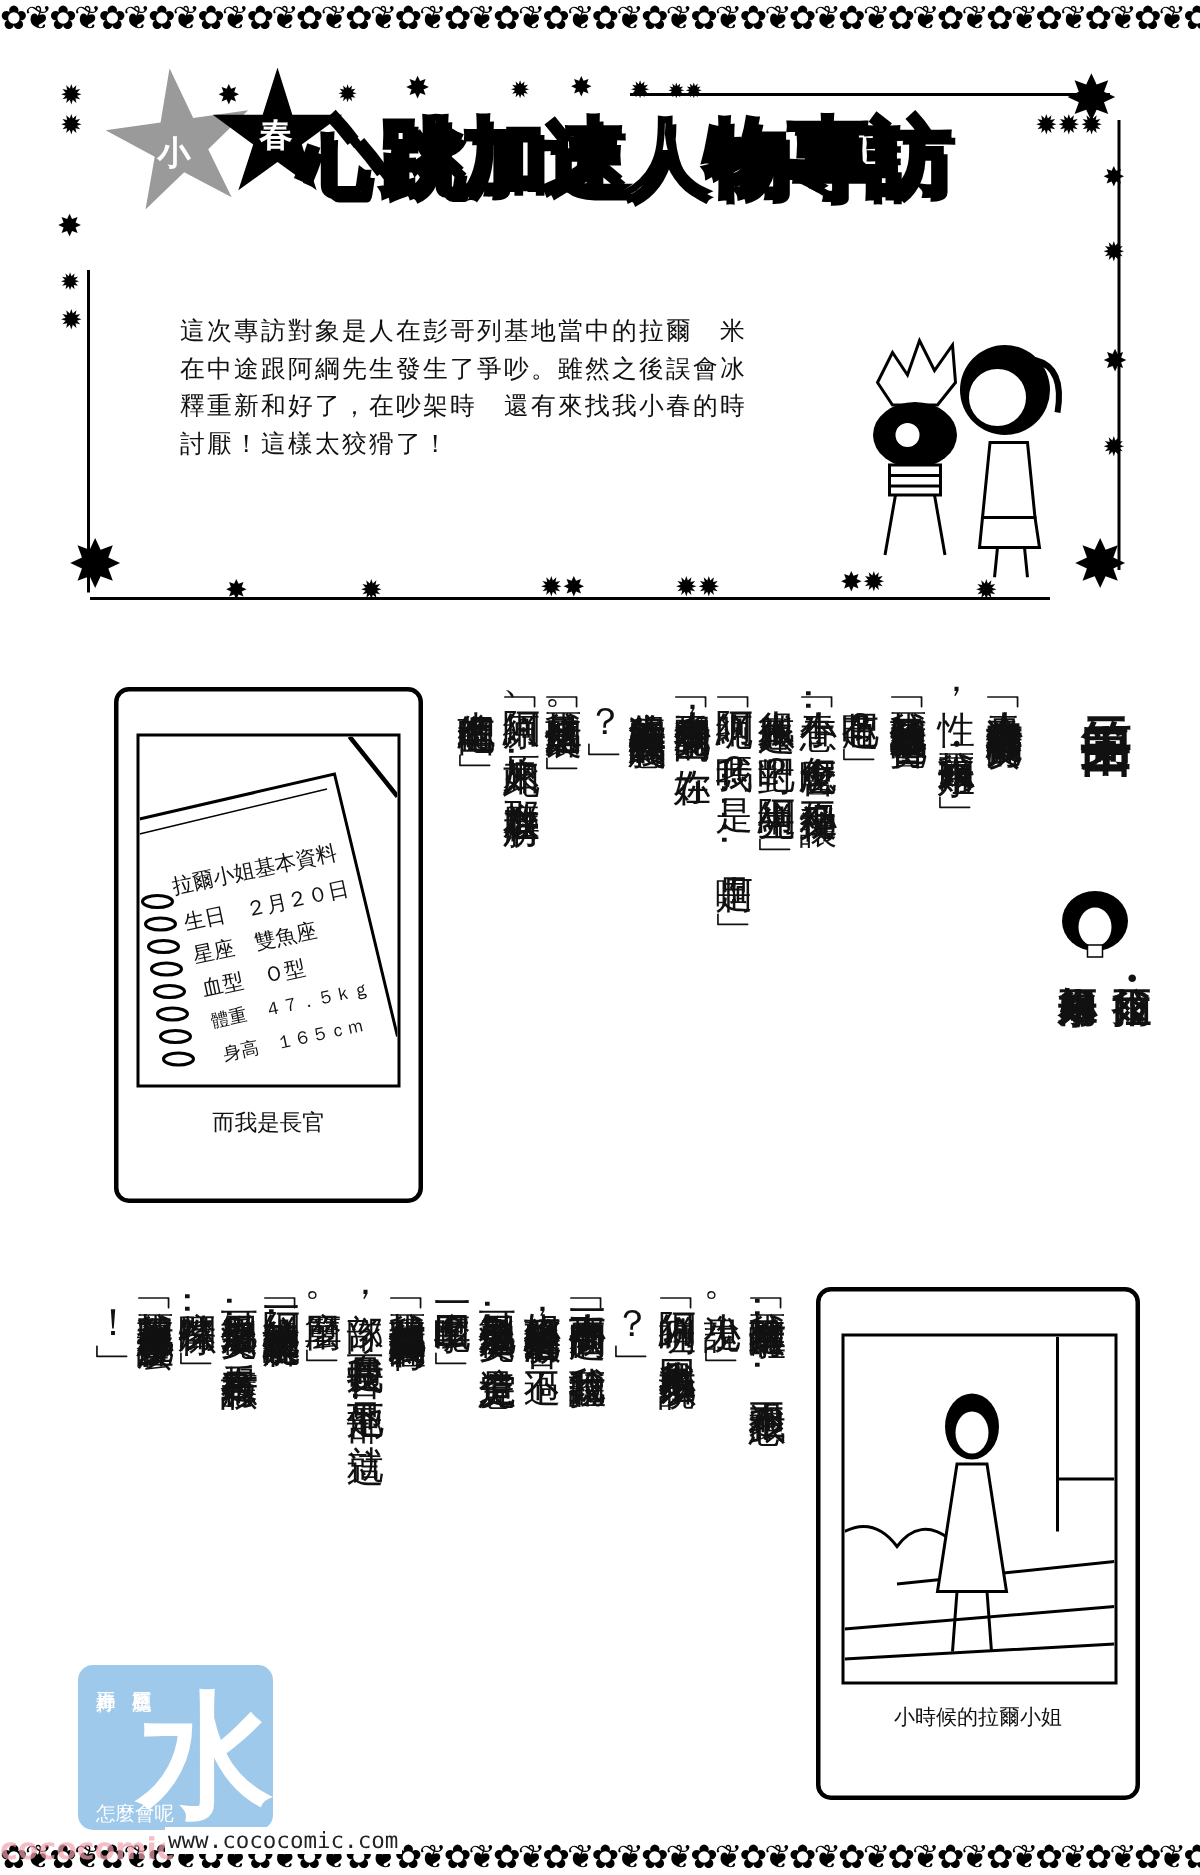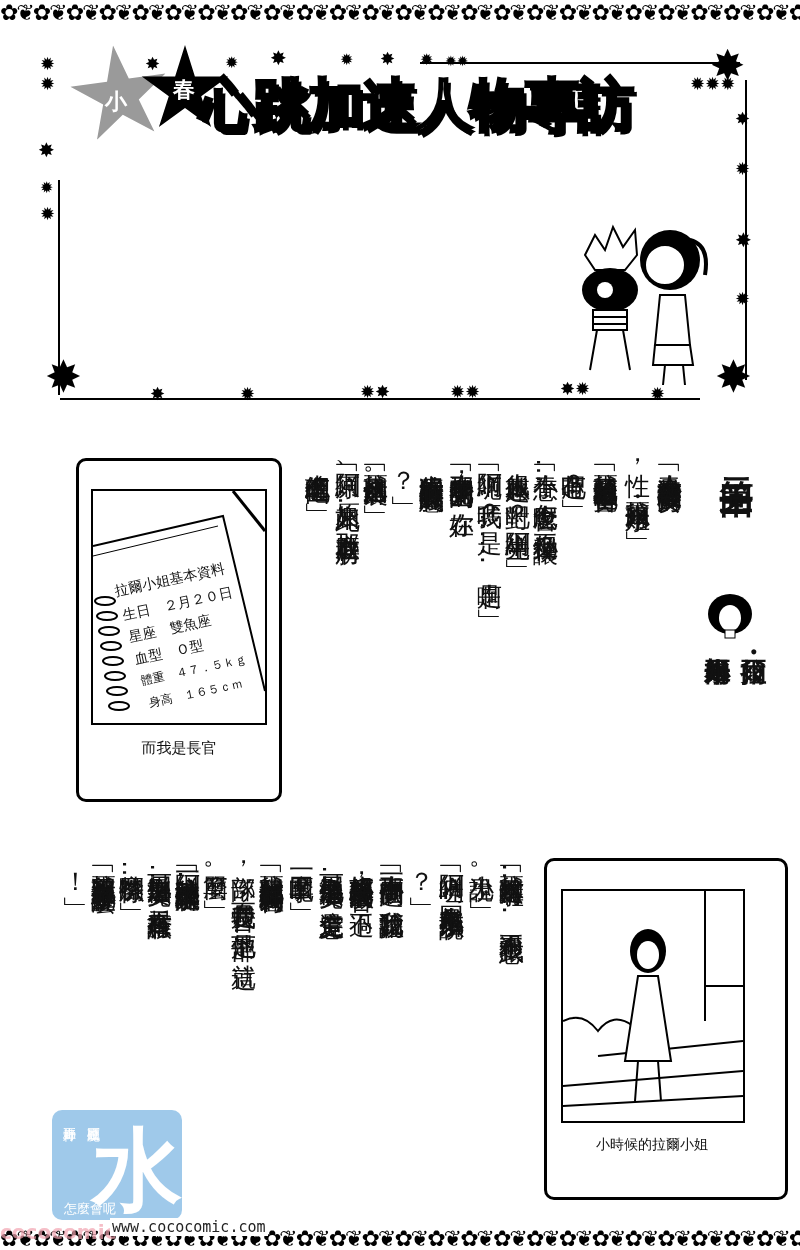--- a/index.html
+++ b/index.html
@@ -84,20 +84,24 @@
 <div class="stars">
   <div class="star-gray"></div>
   <span class="star-label" style="left:35px;top:42px;">小</span>
   <div class="star-black"></div>
   <span class="star-label" style="left:103px;top:30px;">春</span>
 </div>
 
 <div class="title">心跳加速人物專訪</div>
 
 <div class="intro">
+  <div>這次專訪對象是人在彭哥列基地當中的拉爾　米</div>
+  <div>在中途跟阿綱先生發生了爭吵。雖然之後誤會冰</div>
+  <div>釋重新和好了，在吵架時　還有來找我小春的時</div>
+  <div>討厭！這樣太狡猾了！</div>
 </div>
 
 <svg class="chibi" viewBox="0 0 170 170">
   <path d="M20 40 L30 20 L40 35 L48 12 L58 32 L70 15 L72 40 L60 55 L30 55 Z" fill="#fff" stroke="#000" stroke-width="2"></path>
   <ellipse cx="45" cy="75" rx="28" ry="22" fill="#000"></ellipse>
   <circle cx="40" cy="75" r="8" fill="#fff"></circle>
   <rect x="28" y="95" width="34" height="20" fill="#fff" stroke="#000" stroke-width="2"></rect>
   <line x1="28" y1="102" x2="62" y2="102" stroke="#000" stroke-width="2"></line>
   <line x1="28" y1="109" x2="62" y2="109" stroke="#000" stroke-width="2"></line>
   <path d="M32 115 L25 155 M58 115 L65 155" stroke="#000" stroke-width="2" fill="none"></path>
@@ -175,21 +179,21 @@
   <div class="vcol" style="left:254px;top:855px;">拉爾「我跟他都隸屬於義大利的特種</div>
   <div class="vcol" style="left:226px;top:855px;">部隊，而我是長官，他是部下…就這</div>
   <div class="vcol" style="left:198px;top:855px;">麼簡單。」</div>
   <div class="vcol" style="left:170px;top:855px;">阿綱「這一點就讓人不太能理解了…</div>
   <div class="vcol" style="left:142px;top:855px;">可樂尼洛是個嬰兒…看起來應該有什</div>
   <div class="vcol" style="left:114px;top:855px;">麼特殊關係…」</div>
   <div class="vcol" style="left:86px;top:855px;">拉爾「我不想再跟小鬼多說些什麼了</div>
   <div class="vcol" style="left:58px;top:855px;">！」</div>
 </div>
 
-<div class="card" style="left:544px;top:858px;width:210px;height:336px;padding-left:28px;">
+<div class="card" style="left:544px;top:858px;width:210px;height:336px;">
   <div class="card-inner" style="left:14px;top:28px;width:180px;height:230px;">
     <svg width="180" height="230" viewBox="0 0 180 230">
       <line x1="142" y1="0" x2="142" y2="130" stroke="#000" stroke-width="2"></line>
       <line x1="142" y1="95" x2="180" y2="95" stroke="#000" stroke-width="2"></line>
       <path d="M0 195 L180 180 M0 215 L180 205" stroke="#000" stroke-width="2"></path>
       <path d="M35 165 L180 150" stroke="#000" stroke-width="2"></path>
       <path d="M0 130 Q20 120 35 140 Q50 120 70 135" stroke="#000" stroke-width="2" fill="none"></path>
       <ellipse cx="85" cy="60" rx="18" ry="22" fill="#000"></ellipse>
       <ellipse cx="85" cy="64" rx="11" ry="14" fill="#fff"></ellipse>
       <path d="M75 85 L95 85 L108 170 L62 170 Z" fill="#fff" stroke="#000" stroke-width="2"></path>

